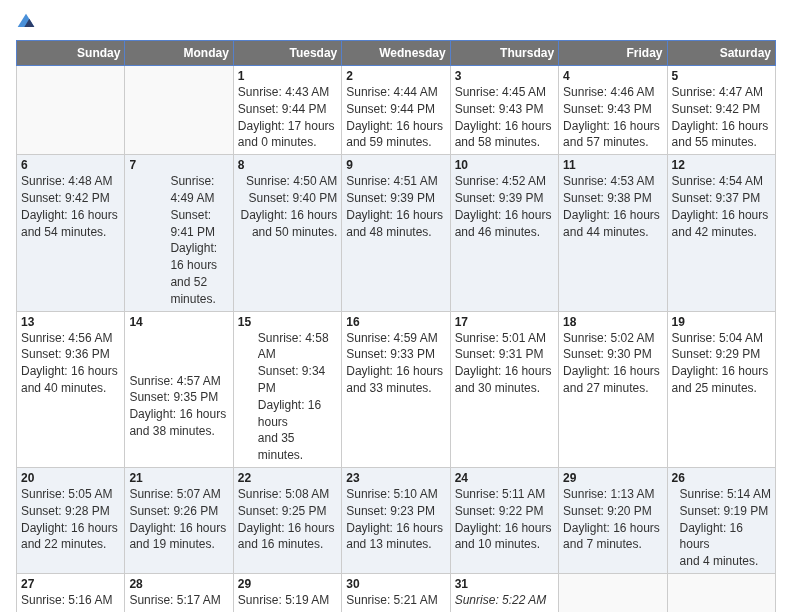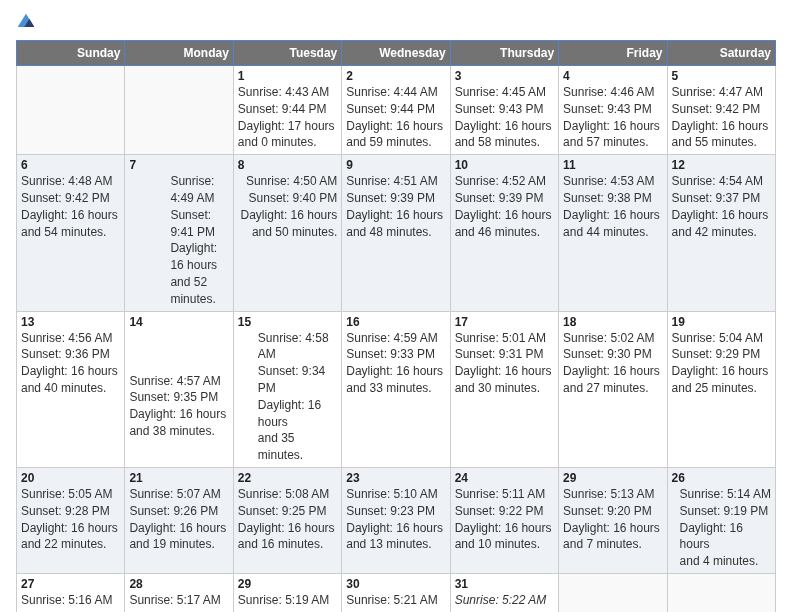--- a/index.html
+++ b/index.html
@@ -315,21 +315,21 @@
           </td>
           <td class="row-shade">
             <span class="day-number">24</span>
             <div class="day-info" style="white-space: pre-line;">Sunrise: 5:11 AM
 Sunset: 9:22 PM
 Daylight: 16 hours
 and 10 minutes.</div>
           </td>
           <td class="row-shade">
             <span class="day-number">29</span>
-            <div class="day-info" style="white-space: pre-line;">Sunrise: 5:13 AM
+            <div class="day-info" style="white-space: pre-line;">Sunrise: 1:13 AM
 Sunset: 9:20 PM
 Daylight: 16 hours
 and 7 minutes.</div>
           </td>
           <td class="row-shade">
             <span class="day-number">26</span>
             <div class="day-info" style="white-space: pre-line; margin-left: 8px;">Sunrise: 5:14 AM
 Sunset: 9:19 PM
 Daylight: 16 hours
 and 4 minutes.</div>

